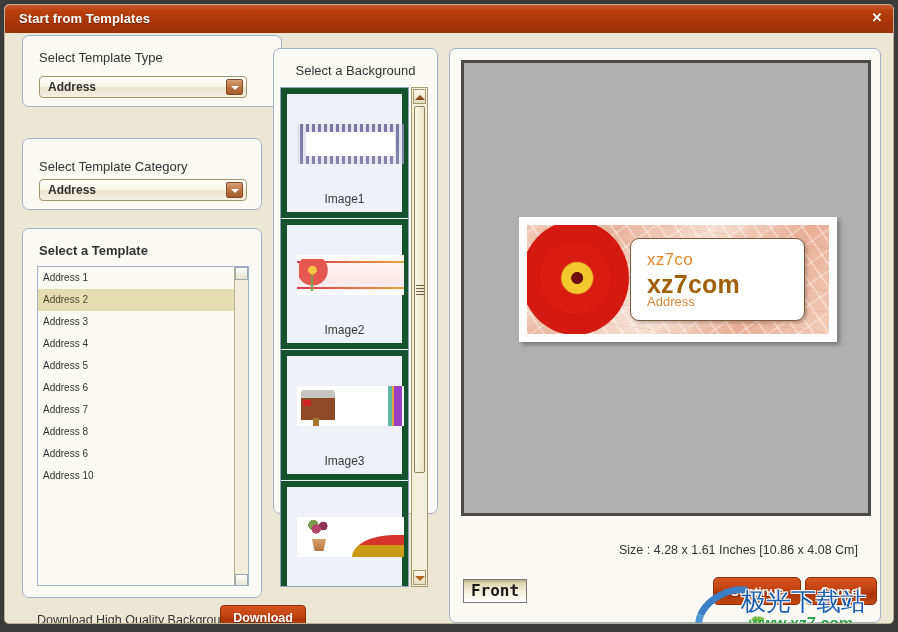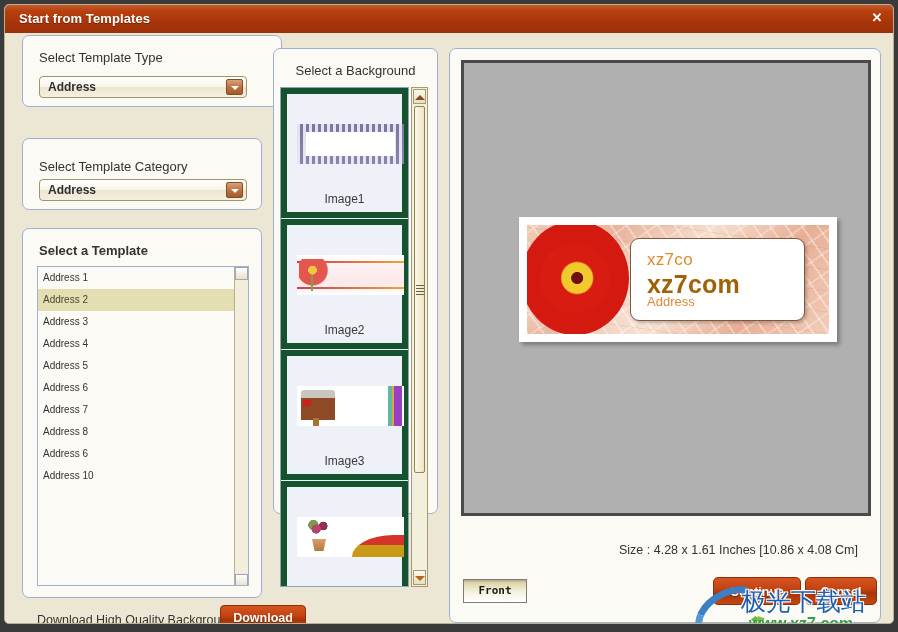--- a/index.html
+++ b/index.html
@@ -275,21 +275,21 @@
     position:absolute;right:22px;
     font-size:12.5px;color:#333333;
   }
   
   .btn-front{
     position:absolute;
     background:linear-gradient(to bottom,#b4ab85 0%,#ded6ae 14%,#f6f2e0 55%,#ffffff 100%);
     border:1px solid #7b7b7b;
     box-sizing:border-box;
     font-family:"DejaVu Sans Mono", monospace;
-    font-size:11px;font-weight:bold;color:#1a1a1a;
+    font-size:16px;font-weight:bold;color:#1a1a1a;
     text-align:center;line-height:22px;
     cursor:pointer;
   }
   .btn-red{
     position:absolute;
     background:linear-gradient(to bottom,#d4551f 0%,#c44513 40%,#a93408 60%,#c2480f 100%);
     border:1px solid #8f2d06;
     border-radius:5px;
     box-sizing:border-box;
     color:#ffffff;font-size:12.5px;font-weight:bold;

